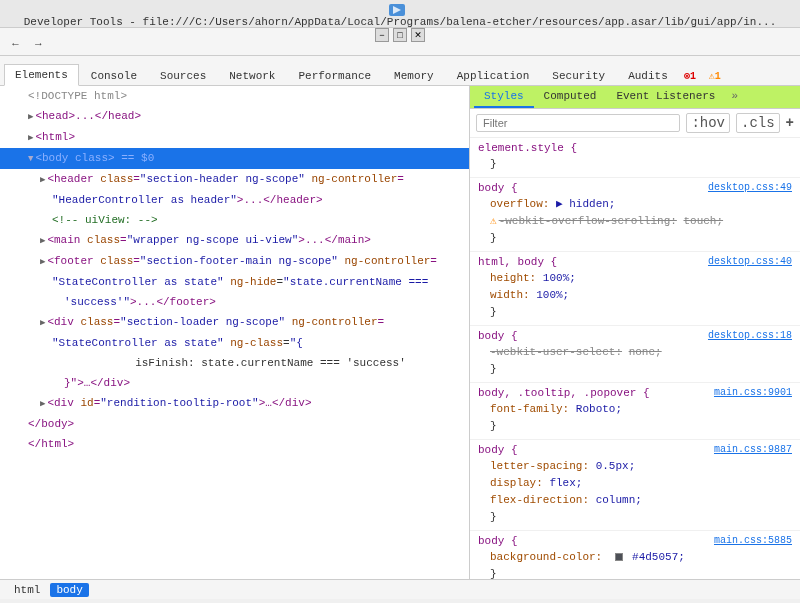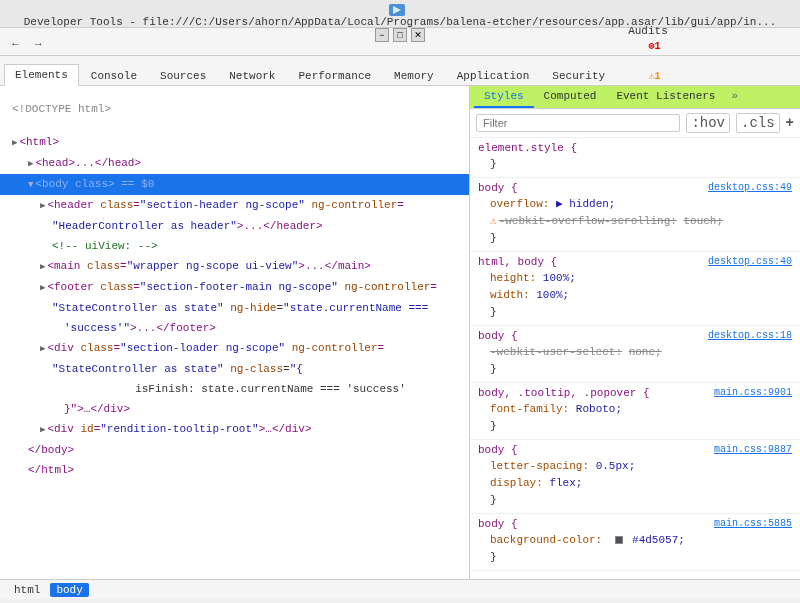--- a/index.html
+++ b/index.html
@@ -76,21 +76,21 @@
       position: relative;
       top: 1px;
     }
     .tab.active {
       background: white;
       border-color: #ccc;
       border-bottom: 1px solid white;
       color: #333;
       font-weight: 400;
     }
-    .tab-error { display: flex; align-items: center; gap: 3px; flex-direction: column; }
+    .tab-error { display: flex; align-items: center; gap: 3px; }
     .error-badge {
       display: inline-flex; align-items: center; justify-content: center;
       font-size: 10px; font-weight: bold;
     }
     .badge-red { color: #d00; }
     .badge-yellow { color: #f80; }
 
     
     .main-layout {
       display: flex;
@@ -113,21 +113,21 @@
       white-space: nowrap;
       cursor: default;
     }
     .html-line.selected {
       background: #1a73e8;
       color: white;
     }
     .html-line.selected .tag { color: #8bb0ff; }
     .html-line.selected .attr-name { color: #8bb0ff; }
 
-    .indent-1 { padding-left: 12px; margin-top: 13px; }
+    .indent-1 { padding-left: 28px; }
     .indent-2 { padding-left: 28px; }
     .indent-3 { padding-left: 40px; }
     .indent-4 { padding-left: 52px; }
     .indent-5 { padding-left: 64px; }
     .indent-6 { padding-left: 76px; text-align: center; }
 
     .tag { color: #881280; }
     .attr-name { color: #994500; }
     .attr-value { color: #1a1aa6; }
     .comment { color: #236e25; }
@@ -296,25 +296,25 @@
   </div>
 </div>
 
 <div class="main-layout">
 
   <div class="html-panel">
 
     <div class="html-line indent-1">
       <span style="color:#888;">&lt;!DOCTYPE html&gt;</span>
     </div>
+    <div class="html-line indent-2">
+      <span class="expand-arrow">▶</span><span class="tag">&lt;head&gt;...&lt;/head&gt;</span>
+    </div>
     <div class="html-line indent-1">
       <span class="expand-arrow">▶</span><span class="tag">&lt;html&gt;</span>
-    </div>
-    <div class="html-line indent-2">
-      <span class="expand-arrow">▶</span><span class="tag">&lt;head&gt;...&lt;/head&gt;</span>
     </div>
     <div class="html-line indent-2 selected">
       <span class="expand-arrow" style="color:#aac">▼</span><span class="tag">&lt;body <span class="attr-name">class</span>&gt; == $0</span>
     </div>
     <div class="html-line indent-3">
       <span class="expand-arrow">▶</span><span class="tag">&lt;header <span class="attr-name">class</span>=<span class="attr-value">"section-header ng-scope"</span> <span class="attr-name">ng-controller</span>=</span>
     </div>
     <div class="html-line indent-4">
       <span><span class="attr-value">"HeaderController as header"</span><span class="tag">&gt;...&lt;/header&gt;</span></span>
     </div>
@@ -434,20 +434,23 @@
       <div class="css-selector">
         <span>body {</span>
         <span class="css-source">main.css:9887</span>
       </div>
       <div class="css-line">
         <span class="css-prop">letter-spacing:</span>&nbsp;<span class="css-val">0.5px;</span>
       </div>
       <div class="css-line">
         <span class="css-prop">display:</span>&nbsp;<span class="css-val">flex;</span>
       </div>
+      <div class="css-line">
+        <span class="css-prop">flex-direction:</span>&nbsp;<span class="css-val">column;</span>
+      </div>
       <div class="css-line"><span class="css-brace">}</span></div>
     </div>
 
     <div class="css-rule">
       <div class="css-selector">
         <span>body {</span>
         <span class="css-source">main.css:5885</span>
       </div>
       <div class="css-line">
         <span class="css-prop">background-color:</span>&nbsp;

